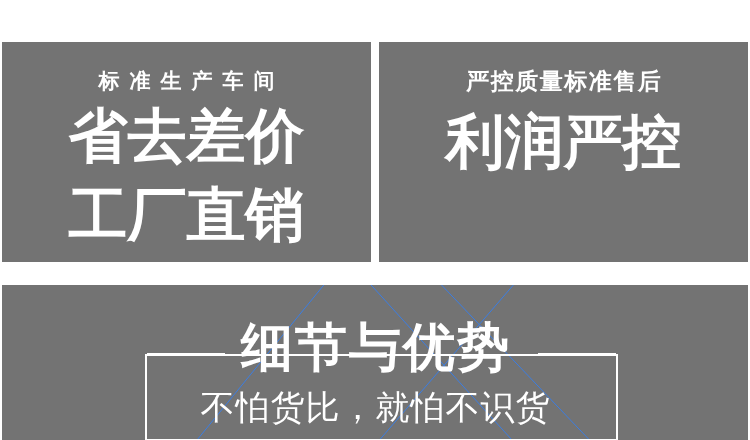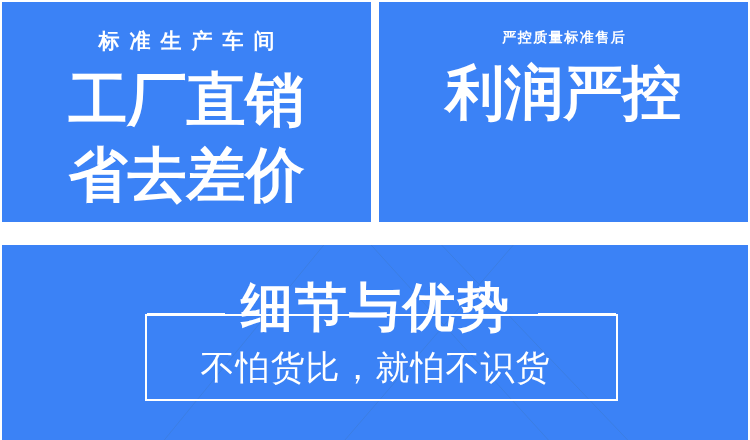--- a/index.html
+++ b/index.html
@@ -15,22 +15,23 @@
     position: relative;
     width: 750px;
     height: 440px;
     background: #ffffff;
     overflow: hidden;
   }
 
   
   .panel {
     position: absolute;
-    background: #3b82f6;
+    background: #737373;
     overflow: hidden;
+    margin-top: 40px;
   }
   #panel-left {
     left: 2px;
     top: 2px;
     width: 369px;
     height: 220px;
   }
   #panel-right {
     left: 379px;
     top: 2px;
@@ -71,21 +72,21 @@
     white-space: nowrap;
   }
   #eyebrow-left {
     margin-top: 28px;
     font-size: 21px;
     letter-spacing: 10px;
     text-indent: 10px;
   }
   #eyebrow-right {
     margin-top: 28px;
-    font-size: 14px;
+    font-size: 23px;
     letter-spacing: 1.5px;
     text-indent: 1.5px;
   }
   .headline {
     color: #ffffff;
     font-weight: 700;
     line-height: 1;
     white-space: nowrap;
     font-size: 59px;
     letter-spacing: 0px;
@@ -148,22 +149,22 @@
   }
 </style>
 </head>
 <body>
 
 <div id="canvas">
 
   <div class="panel" id="panel-left">
     <div class="panel-inner">
       <div class="eyebrow" id="eyebrow-left">标准生产车间</div>
+      <div class="headline" id="headline-left-2">省去差价</div>
       <div class="headline" id="headline-left-1">工厂直销</div>
-      <div class="headline" id="headline-left-2">省去差价</div>
     </div>
   </div>
 
   <div class="panel" id="panel-right">
     <div class="panel-inner">
       <div class="eyebrow" id="eyebrow-right">严控质量标准售后</div>
       <div class="headline" id="headline-right-1">利润严控</div>
     </div>
   </div>
 

